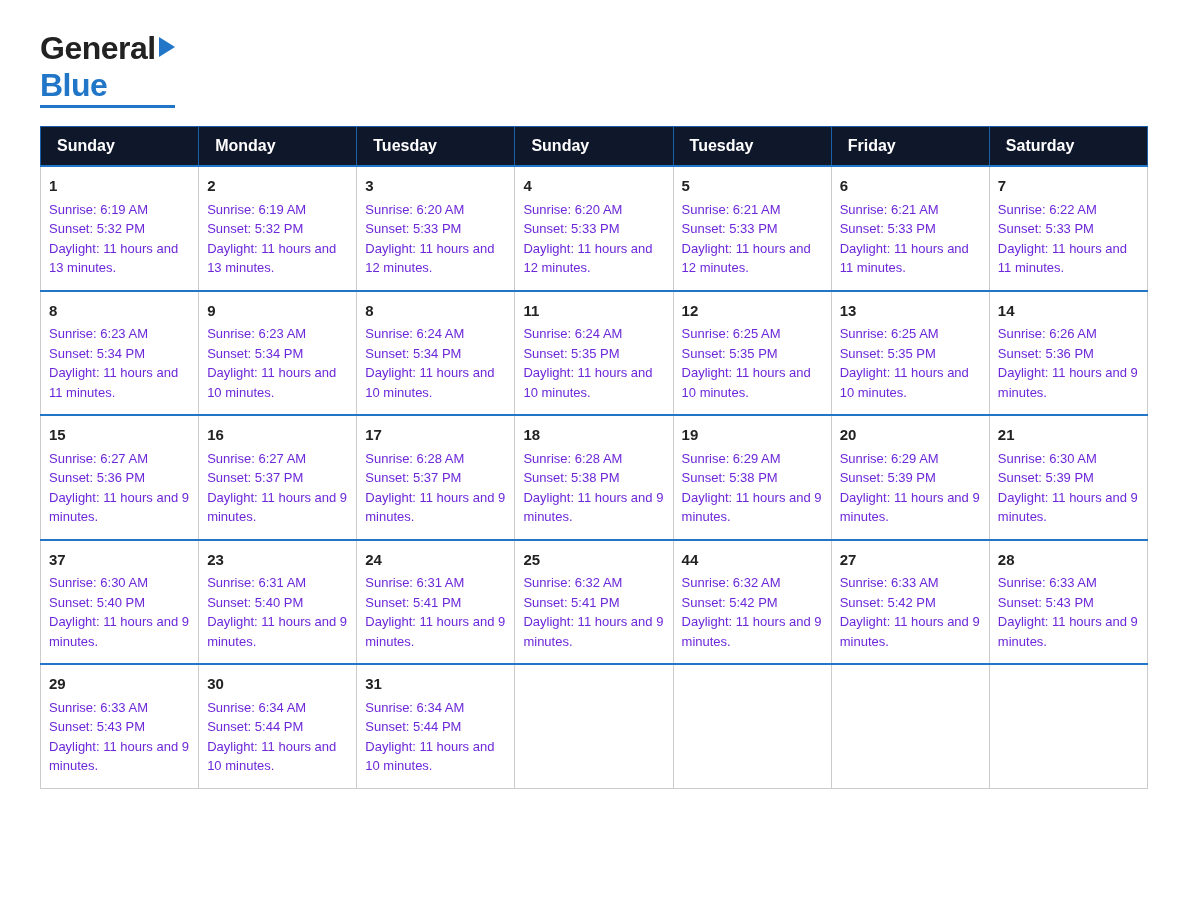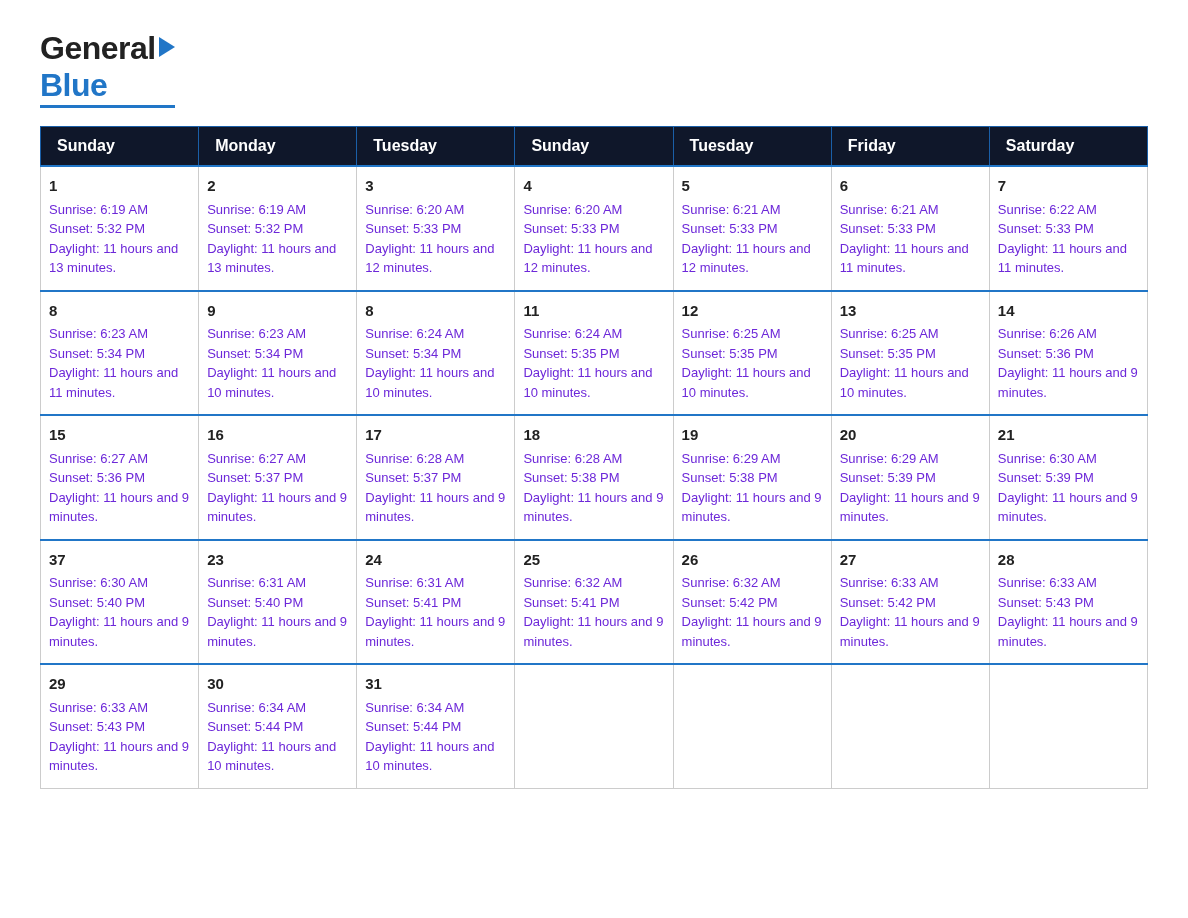--- a/index.html
+++ b/index.html
@@ -201,21 +201,21 @@
         </td>
         <td>
           <span class="day-number">24</span>
           <div class="day-info">Sunrise: 6:31 AM<br>Sunset: 5:41 PM<br>Daylight: 11 hours and 9 minutes.</div>
         </td>
         <td>
           <span class="day-number">25</span>
           <div class="day-info">Sunrise: 6:32 AM<br>Sunset: 5:41 PM<br>Daylight: 11 hours and 9 minutes.</div>
         </td>
         <td>
-          <span class="day-number">26</span>
+          <span class="day-number">44</span>
           <div class="day-info">Sunrise: 6:32 AM<br>Sunset: 5:42 PM<br>Daylight: 11 hours and 9 minutes.</div>
         </td>
         <td>
           <span class="day-number">27</span>
           <div class="day-info">Sunrise: 6:33 AM<br>Sunset: 5:42 PM<br>Daylight: 11 hours and 9 minutes.</div>
         </td>
         <td>
           <span class="day-number">28</span>
           <div class="day-info">Sunrise: 6:33 AM<br>Sunset: 5:43 PM<br>Daylight: 11 hours and 9 minutes.</div>
         </td>

